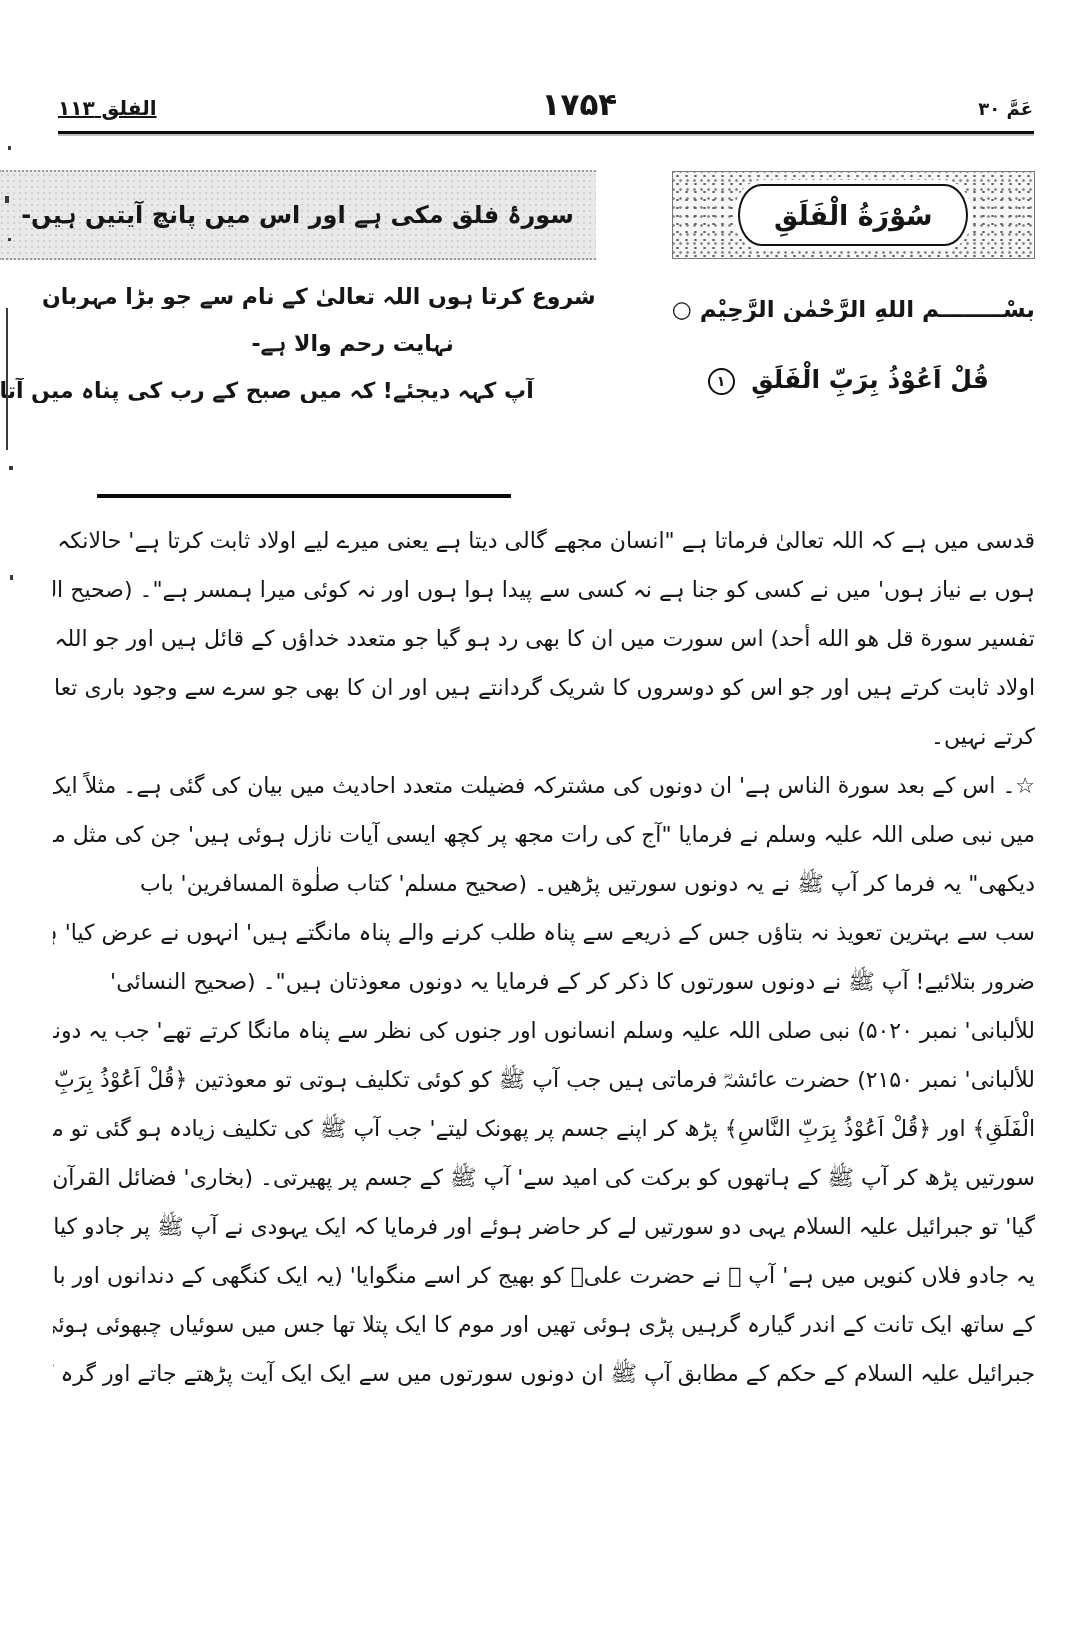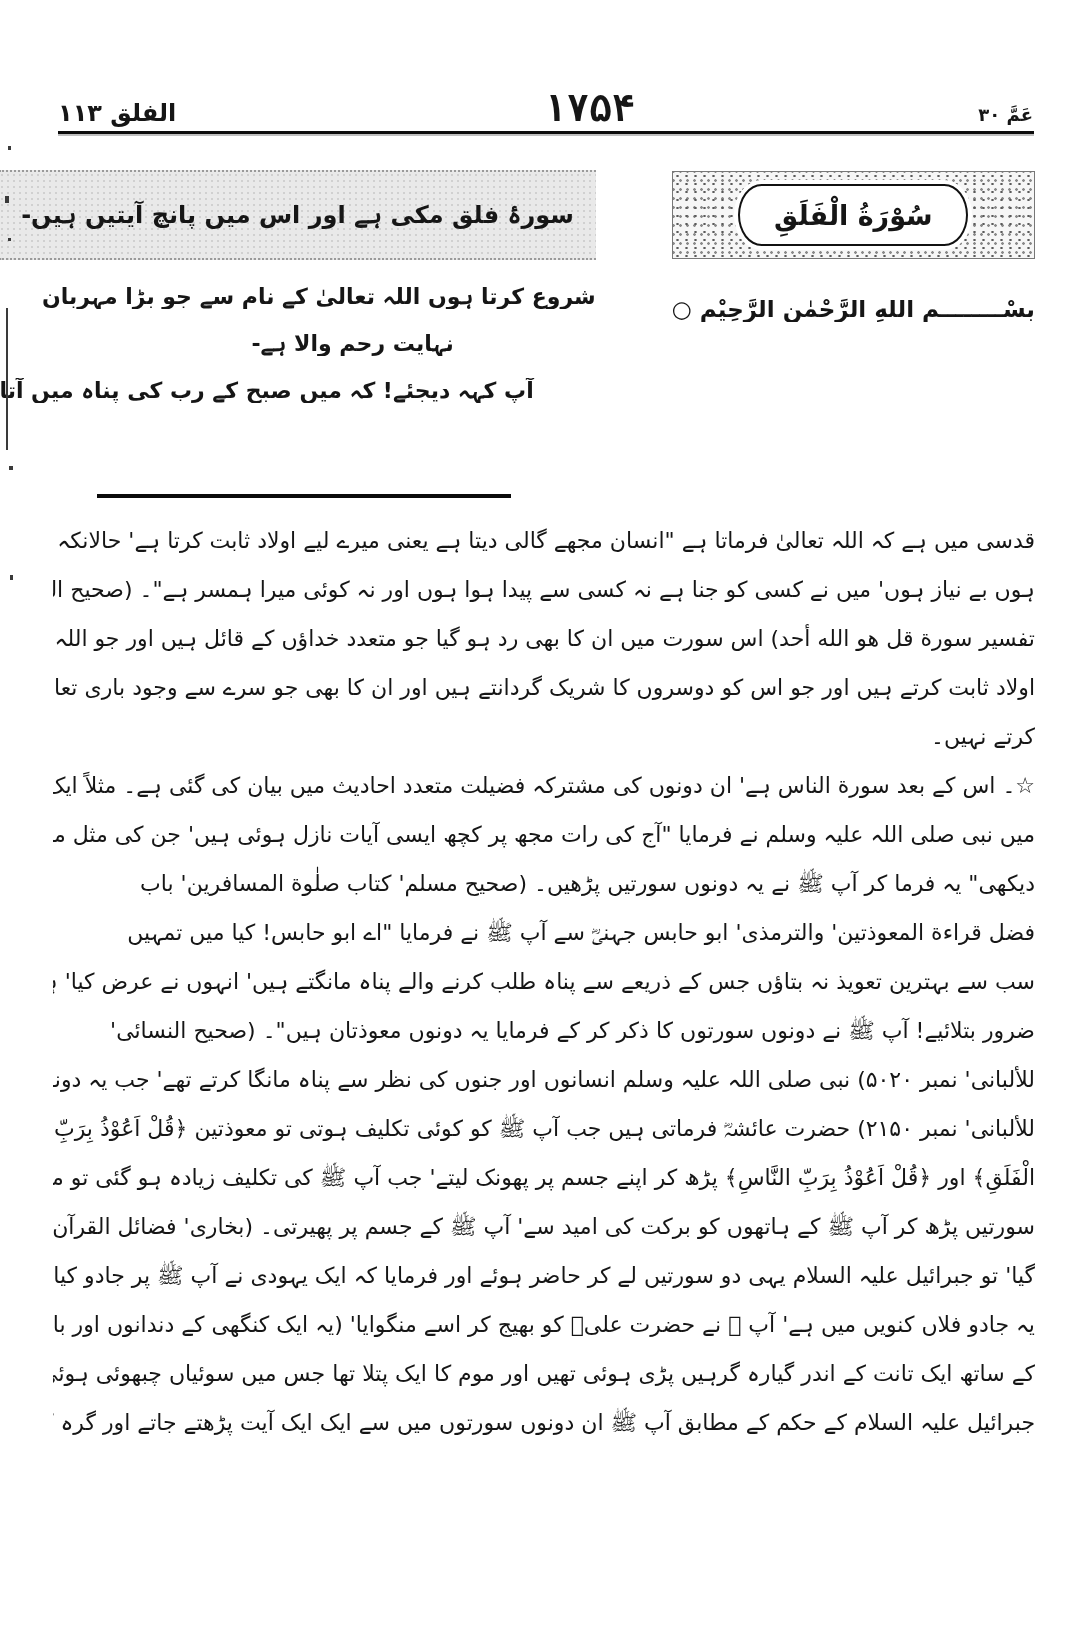--- a/index.html
+++ b/index.html
@@ -11,22 +11,22 @@
   }
   .page { position:absolute; inset:0; background:#ffffff; }
 
   
   .header {
     position:absolute; top:86px; right:58px; left:58px;
     display:flex; flex-direction:row; justify-content:space-between; align-items:baseline;
     direction:rtl;
   }
   .hdr-juz   { font-size:18px; font-weight:bold; }
-  .hdr-page  { font-size:38px; font-weight:bold; letter-spacing:1px; transform:translateX(12px);font-family:Liberation Mono, monospace; }
-  .hdr-surah { font-size:24px; font-weight:bold; }
+  .hdr-page  { font-size:31px; font-weight:bold; letter-spacing:1px; transform:translateX(12px); }
+  .hdr-surah { font-size:20px; font-weight:bold;text-decoration:underline; }
   .header-rule {
     position:absolute; top:131px; right:57px; left:58px; height:3px;
     background:#0c0c0c; box-shadow:0 2px 0 rgba(0,0,0,.25);
   }
 
   
   .columns {
     position:absolute; top:163px; right:56px; width:980px; height:292px;
     display:flex; direction:rtl;
   }
@@ -124,20 +124,24 @@
 
   <div class="columns">
 
     <div class="col-surah">
       <div class="ornate-box">
         <div class="cartouche">
           <span>سُوْرَةُ الْفَلَقِ</span>
         </div>
       </div>
       <div class="bismillah">بِسْــــــــمِ اللهِ الرَّحْمٰنِ الرَّحِيْمِ ○</div>
+      <div class="verse-line">
+        <span>قُلْ اَعُوْذُ بِرَبِّ الْفَلَقِ</span>
+        <span class="ayah-num">١</span>
+      </div>
     </div>
 
     <div class="vdivider"></div>
 
     <div class="col-intro">
       <div class="gray-box">
         <span>سورۂ فلق مکی ہے اور اس میں پانچ آیتیں ہیں-</span>
       </div>
       <div class="trans-line trans-a">شروع کرتا ہوں اللہ تعالیٰ کے نام سے جو بڑا مہربان</div>
       <div class="trans-line trans-b">نہایت رحم والا ہے-</div>
@@ -150,21 +154,20 @@
 
   <div class="body-text" id="body-lines">
       <div class="body-line">قدسی میں ہے کہ اللہ تعالیٰ فرماتا ہے "انسان مجھے گالی دیتا ہے یعنی میرے لیے اولاد ثابت کرتا ہے' حالانکہ میں ایک</div>
       <div class="body-line">ہوں بے نیاز ہوں' میں نے کسی کو جنا ہے نہ کسی سے پیدا ہوا ہوں اور نہ کوئی میرا ہمسر ہے"۔ (صحیح البخاری'</div>
       <div class="body-line">تفسیر سورة قل هو الله أحد) اس سورت میں ان کا بھی رد ہو گیا جو متعدد خداؤں کے قائل ہیں اور جو اللہ کے لیے</div>
       <div class="body-line">اولاد ثابت کرتے ہیں اور جو اس کو دوسروں کا شریک گردانتے ہیں اور ان کا بھی جو سرے سے وجود باری تعالیٰ ہی کے</div>
       <div class="body-line">کرتے نہیں۔</div>
       <div class="body-line">☆۔ اس کے بعد سورة الناس ہے' ان دونوں کی مشترکہ فضیلت متعدد احادیث میں بیان کی گئی ہے۔ مثلاً ایک حدیث</div>
       <div class="body-line">میں نبی صلی اللہ علیہ وسلم نے فرمایا "آج کی رات مجھ پر کچھ ایسی آیات نازل ہوئی ہیں' جن کی مثل میں نے کبھی نہیں</div>
       <div class="body-line">دیکھی" یہ فرما کر آپ ﷺ نے یہ دونوں سورتیں پڑھیں۔ (صحیح مسلم' کتاب صلٰوة المسافرین' باب</div>
-      <div class="body-line">فضل قراءة المعوذتین' والترمذی' ابو حابس جہنیؓ سے آپ ﷺ نے فرمایا "اے ابو حابس! کیا میں تمہیں</div>
       <div class="body-line">سب سے بہترین تعویذ نہ بتاؤں جس کے ذریعے سے پناہ طلب کرنے والے پناہ مانگتے ہیں' انہوں نے عرض کیا' ہاں'</div>
       <div class="body-line">ضرور بتلائیے! آپ ﷺ نے دونوں سورتوں کا ذکر کر کے فرمایا یہ دونوں معوذتان ہیں"۔ (صحیح النسائی'</div>
       <div class="body-line">للألبانی' نمبر ۵۰۲۰) نبی صلی اللہ علیہ وسلم انسانوں اور جنوں کی نظر سے پناہ مانگا کرتے تھے' جب یہ دونوں سورتیں</div>
       <div class="body-line">للألبانی' نمبر ۲۱۵۰) حضرت عائشہؓ فرماتی ہیں جب آپ ﷺ کو کوئی تکلیف ہوتی تو معوذتین ﴿قُلْ اَعُوْذُ بِرَبِّ</div>
       <div class="body-line">الْفَلَقِ﴾ اور ﴿قُلْ اَعُوْذُ بِرَبِّ النَّاسِ﴾ پڑھ کر اپنے جسم پر پھونک لیتے' جب آپ ﷺ کی تکلیف زیادہ ہو گئی تو میں یہ</div>
       <div class="body-line">سورتیں پڑھ کر آپ ﷺ کے ہاتھوں کو برکت کی امید سے' آپ ﷺ کے جسم پر پھیرتی۔ (بخاری' فضائل القرآن'</div>
       <div class="body-line">گیا' تو جبرائیل علیہ السلام یہی دو سورتیں لے کر حاضر ہوئے اور فرمایا کہ ایک یہودی نے آپ ﷺ پر جادو کیا ہے' اور</div>
       <div class="body-line">یہ جادو فلاں کنویں میں ہے' آپ ﷺ نے حضرت علیؓ کو بھیج کر اسے منگوایا' (یہ ایک کنگھی کے دندانوں اور بالوں</div>
       <div class="body-line">کے ساتھ ایک تانت کے اندر گیارہ گرہیں پڑی ہوئی تھیں اور موم کا ایک پتلا تھا جس میں سوئیاں چبھوئی ہوئی تھیں)</div>
       <div class="body-line">جبرائیل علیہ السلام کے حکم کے مطابق آپ ﷺ ان دونوں سورتوں میں سے ایک ایک آیت پڑھتے جاتے اور گرہ کھلتی</div>

